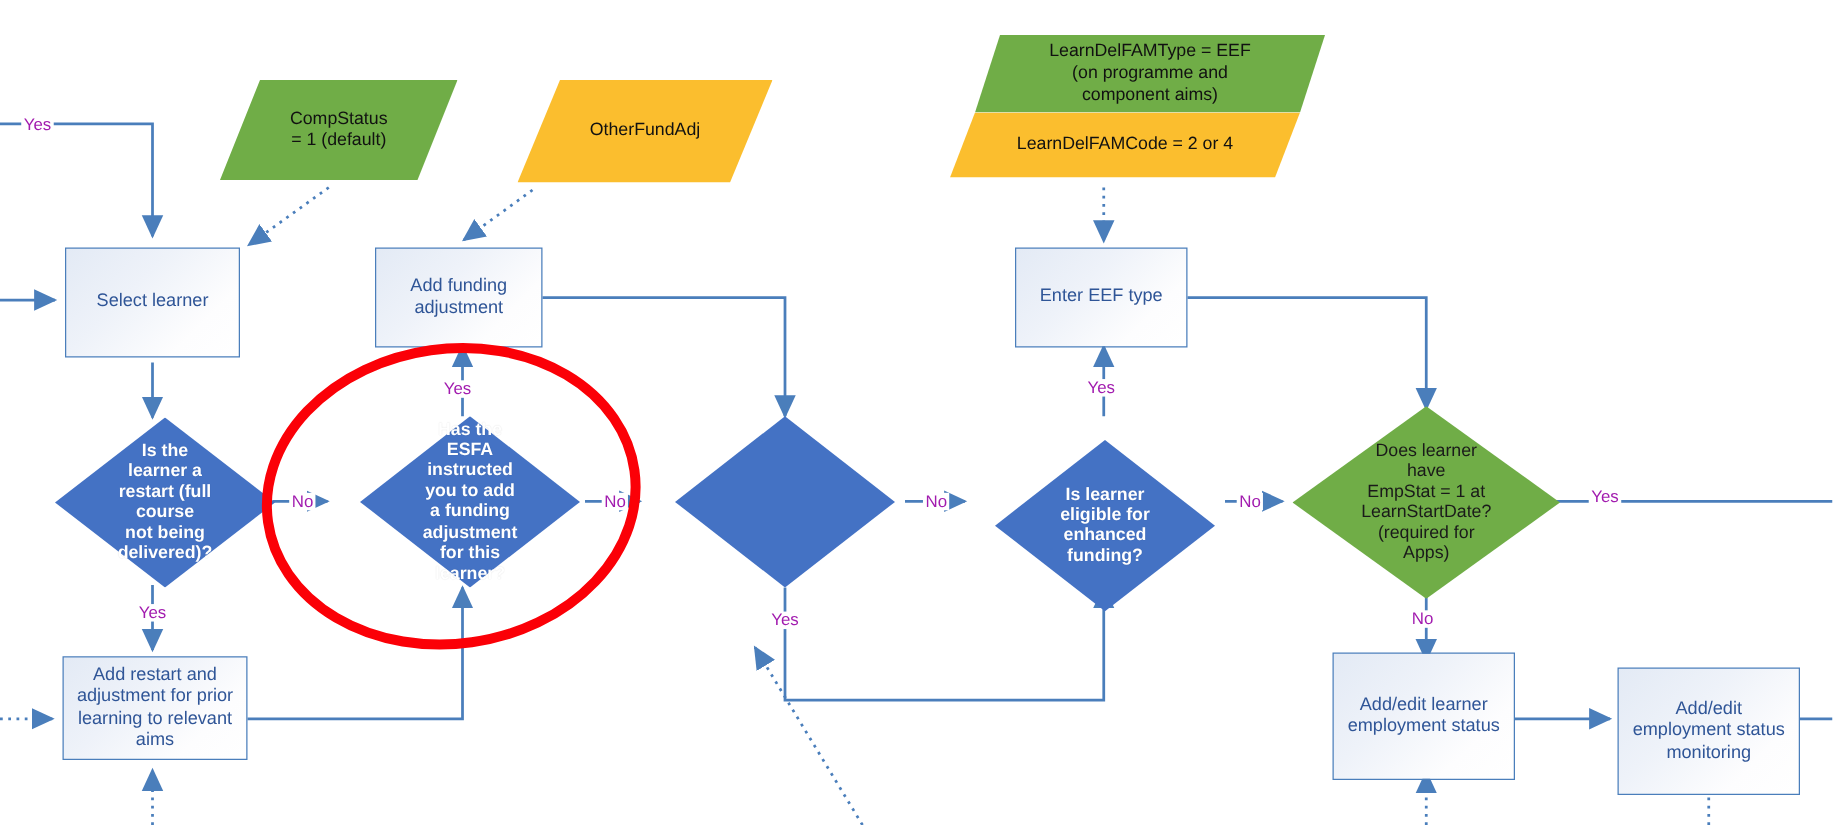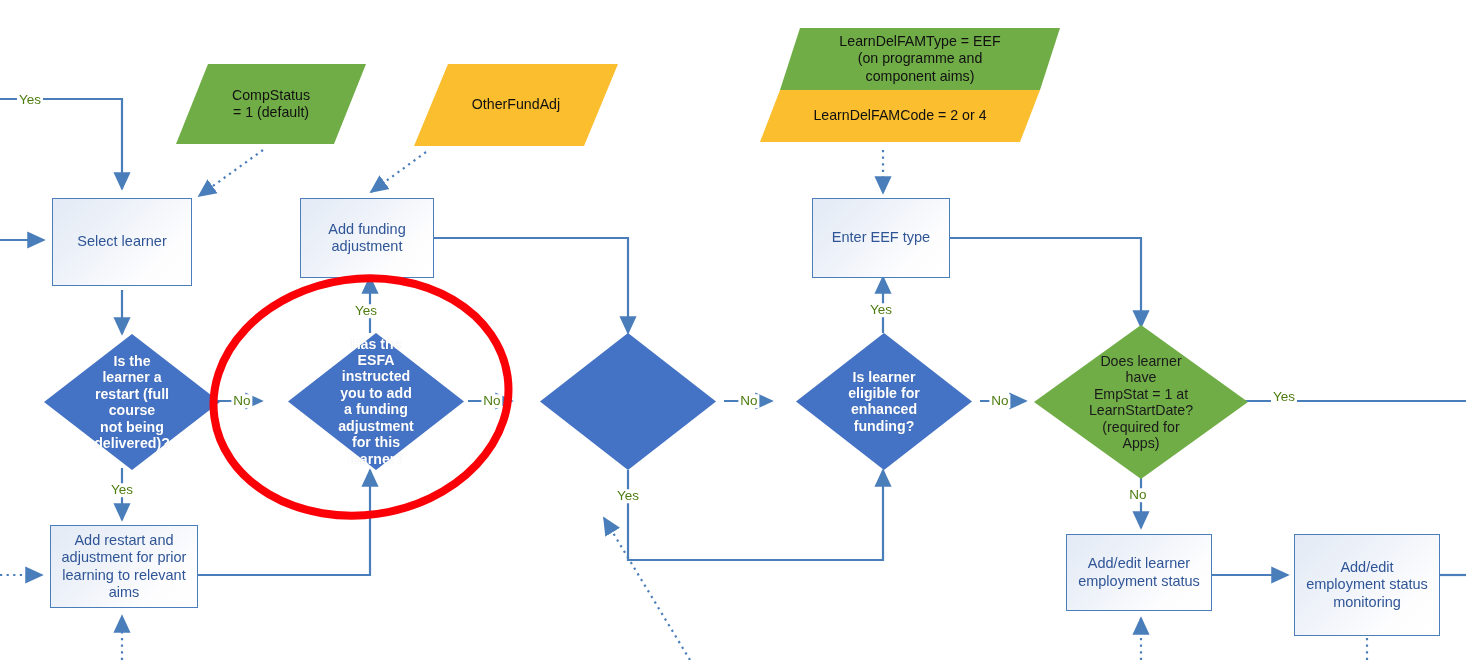--- a/index.html
+++ b/index.html
@@ -88,21 +88,21 @@
     z-index: 2;
     padding: 0 10px;
   }
   .para-bg {
     position: absolute;
     left: 0; top: 0; width: 100%; height: 100%;
     z-index: 1;
   }
   .edge-label {
     position: absolute;
-    color: #4d7c0f;
+    color: #a21caf;
     font-size: 13.5px;
     background: #ffffff;
     padding: 0 2px;
     white-space: nowrap;
     transform: translate(-50%, -50%);
     line-height: 1;
   }
   .annot-ellipse {
     position: absolute;
     pointer-events: none;
@@ -219,21 +219,21 @@
     <span style="white-space:pre-line">Enter EEF type</span>
   </div>
 
   <div class="node process" style="left:50px; top:525px; width:148px; height:83px;">
     <span style="white-space:pre-line">Add restart and
 adjustment for prior
 learning to relevant
 aims</span>
   </div>
 
-  <div class="node process" style="left:1066px; top:534px; width:146px; height:77px;">
+  <div class="node process" style="left:1066px; top:522px; width:146px; height:102px;">
     <span style="white-space:pre-line">Add/edit learner
 employment status</span>
   </div>
 
   <div class="node process" style="left:1294px; top:534px; width:146px; height:102px;">
     <span style="white-space:pre-line">Add/edit
 employment status
 monitoring</span>
   </div>
 
@@ -255,21 +255,21 @@
 a funding adjustment
 for this learner?</div>
   </div>
 
   <div class="diamond-wrap diamond-blue" style="left:540px; top:333px; width:176px; height:137px;">
     <svg class="diamond-shape" viewBox="0 0 176 137" preserveAspectRatio="none">
       <polygon points="88,0 176,68.5 88,137 0,68.5" fill="#4472c4"></polygon>
     </svg>
   </div>
 
-  <div class="diamond-wrap diamond-blue" style="left:796px; top:333px; width:176px; height:137px;">
+  <div class="diamond-wrap diamond-blue" style="left:796px; top:352px; width:176px; height:137px;">
     <svg class="diamond-shape" viewBox="0 0 176 137" preserveAspectRatio="none">
       <polygon points="88,0 176,68.5 88,137 0,68.5" fill="#4472c4"></polygon>
     </svg>
     <div class="diamond-label" style="white-space:pre-line">Is learner eligible for
 enhanced funding?</div>
   </div>
 
   <div class="diamond-wrap diamond-green" style="left:1034px; top:325px; width:214px; height:154px;">
     <svg class="diamond-shape" viewBox="0 0 214 154" preserveAspectRatio="none">
       <polygon points="107,0 214,77 107,154 0,77" fill="#70ad47"></polygon>

